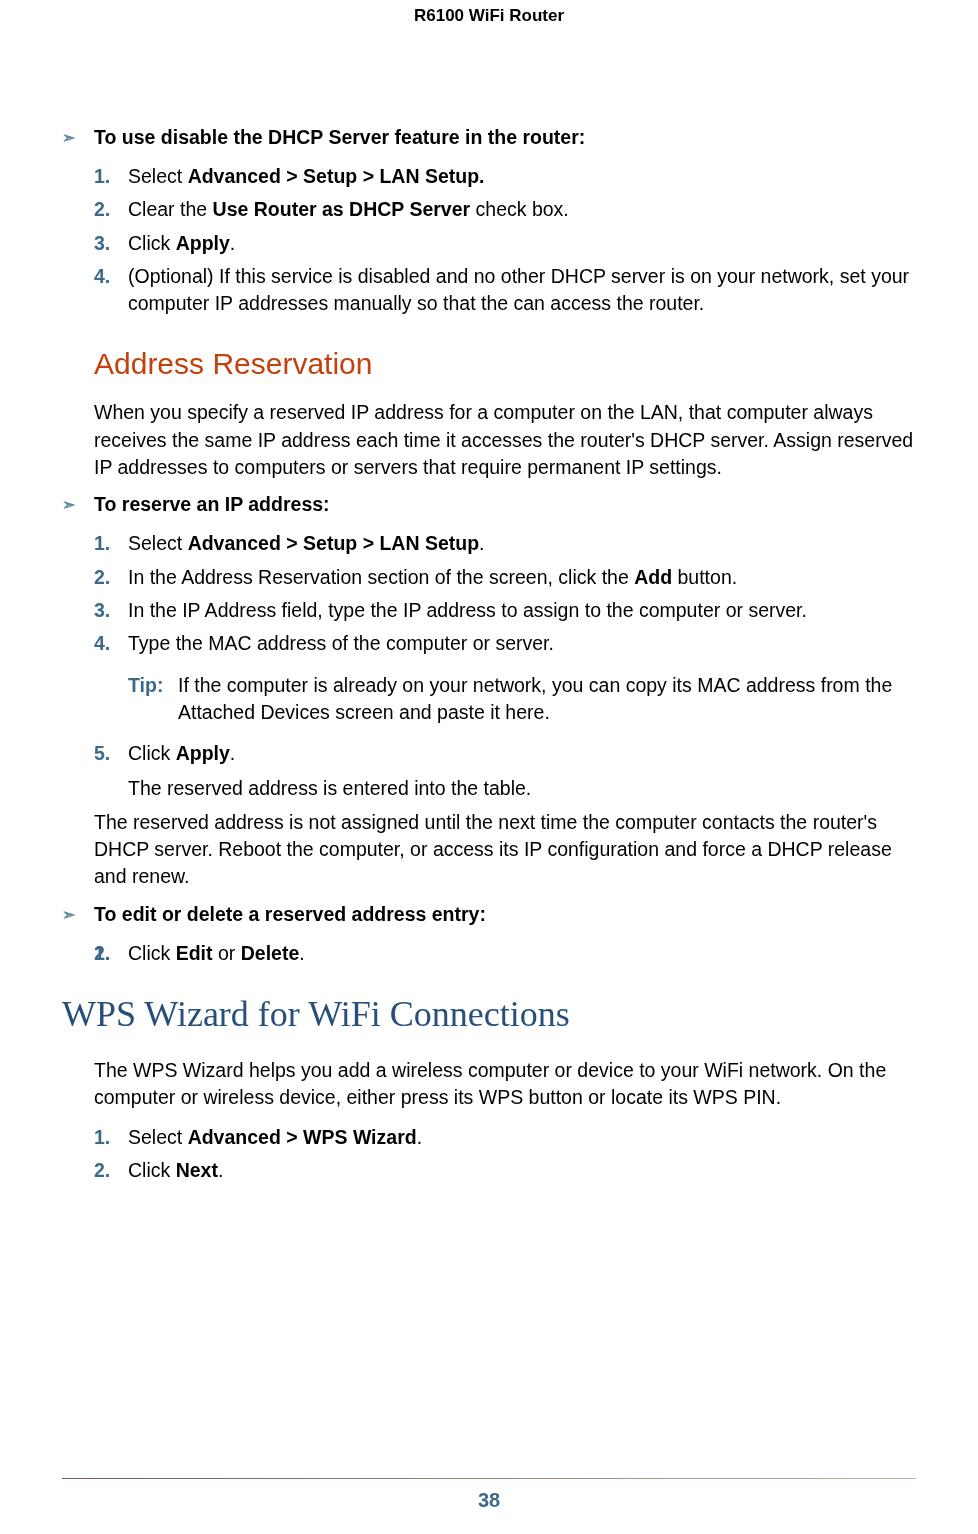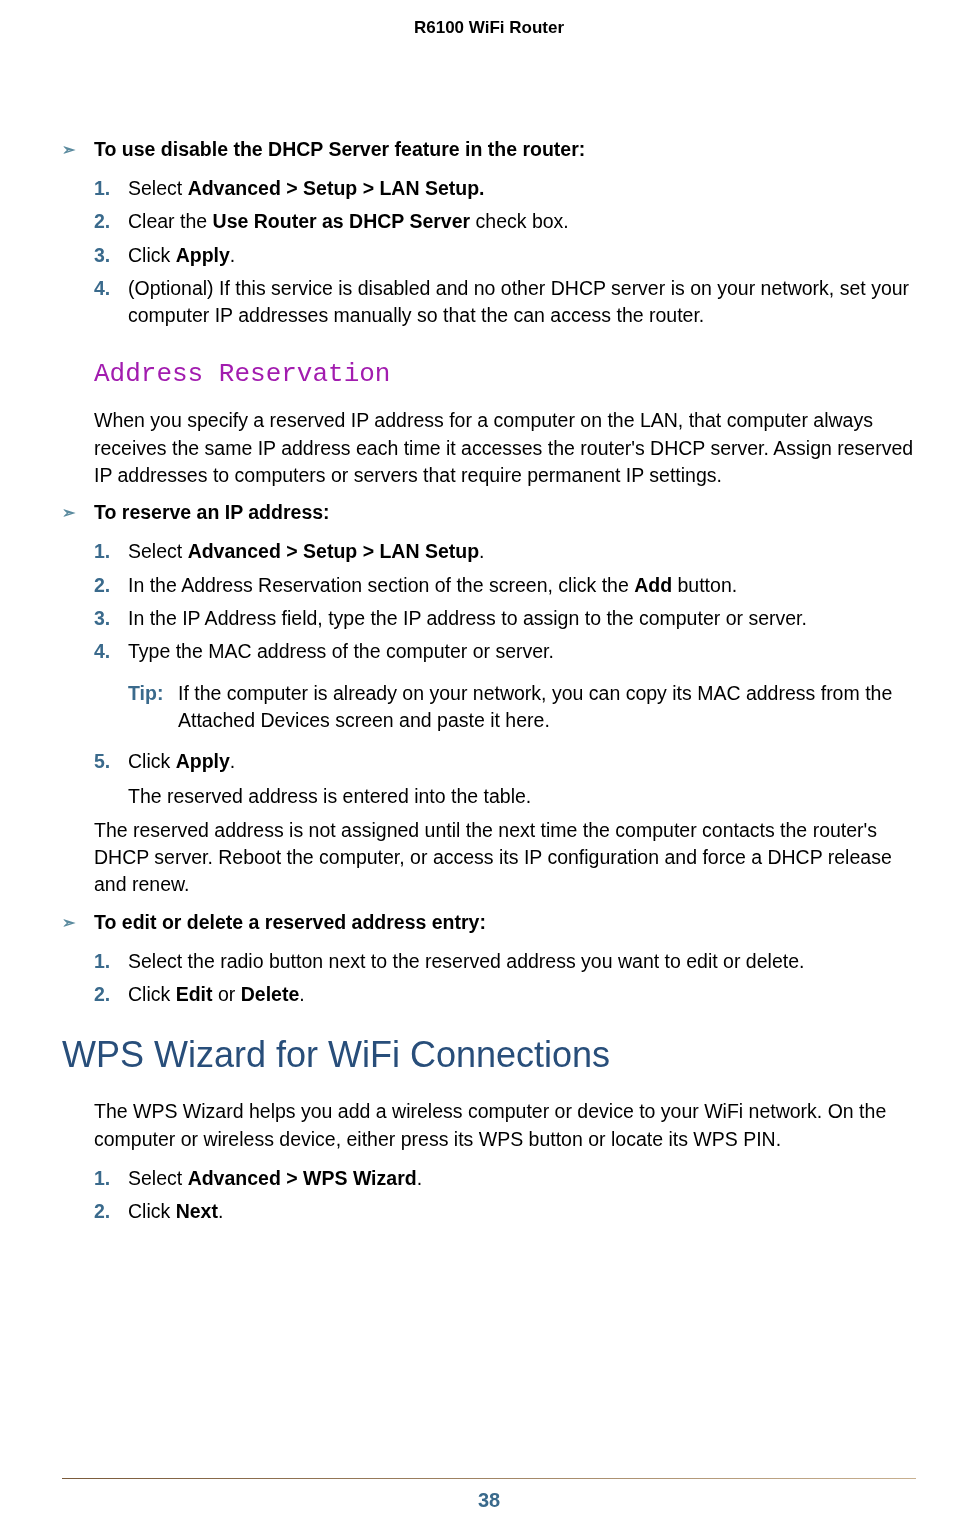--- a/index.html
+++ b/index.html
@@ -9,21 +9,21 @@
       height: 1534px;
       background: #fff;
       color: #000;
       position: relative;
       padding: 0;
     }
     .header {
       text-align: center;
       font-weight: bold;
       font-size: 17px;
-      padding-top: 18px;
+      padding-top: 6px;
     }
     .content {
       padding: 100px 62px 0 62px;
     }
     .task-heading {
       position: relative;
       font-weight: bold;
       font-size: 19.5px;
       margin-bottom: 14px;
       padding-left: 32px;
@@ -52,28 +52,28 @@
       top: 0;
       color: #3a6a8c;
       font-weight: bold;
     }
     .numbered-list li .sub {
       display: block;
       margin-top: 8px;
     }
     .bold { font-weight: bold; }
     .h2 {
-      font-family: Liberation Mono, monospace;
+      font-family: Liberation Sans, sans-serif;
       font-weight: 300;
-      color: #a21caf;
-      font-size: 26px;
+      color: #c2410c;
+      font-size: 30px;
       margin: 30px 0 18px 32px;
     }
     .h1 {
-      font-family: Liberation Sans, sans-serif;
+      font-family: Liberation Serif, serif;
       font-weight: 300;
       color: #284e7a;
       font-size: 36px;
       margin: 26px 0 22px 0;
     }
     .para {
       font-size: 19.5px;
       line-height: 1.4;
       margin: 0 0 12px 32px;
     }
@@ -156,21 +156,21 @@
     <li><span class="num">5.</span><span>Click </span><span class="bold">Apply</span><span>.</span><span class="sub">The reserved address is entered into the table.</span></li>
   </ol>
 
   <p class="para">The reserved address is not assigned until the next time the computer contacts the router's DHCP server. Reboot the computer, or access its IP configuration and force a DHCP release and renew.</p>
 
   <div class="task-heading">
     <span class="arrow">➣</span>
     <span>To edit or delete a reserved address entry:</span>
   </div>
   <ol class="numbered-list">
-    <li><span class="num">1.</span><span>Select the radio button next to the reserved address you want to edit or delete.</span></li>
+    <li><span class="num">1.</span></li>
     <li><span class="num">2.</span><span>Click </span><span class="bold">Edit</span><span> or </span><span class="bold">Delete</span><span>.</span></li>
   </ol>
 
   <div class="h1">WPS Wizard for WiFi Connections</div>
   <p class="para">The WPS Wizard helps you add a wireless computer or device to your WiFi network. On the computer or wireless device, either press its WPS button or locate its WPS PIN.</p>
   <ol class="numbered-list">
     <li><span class="num">1.</span><span>Select </span><span class="bold">Advanced &gt; WPS Wizard</span><span>.</span></li>
     <li><span class="num">2.</span><span>Click </span><span class="bold">Next</span><span>.</span></li>
   </ol>
 

